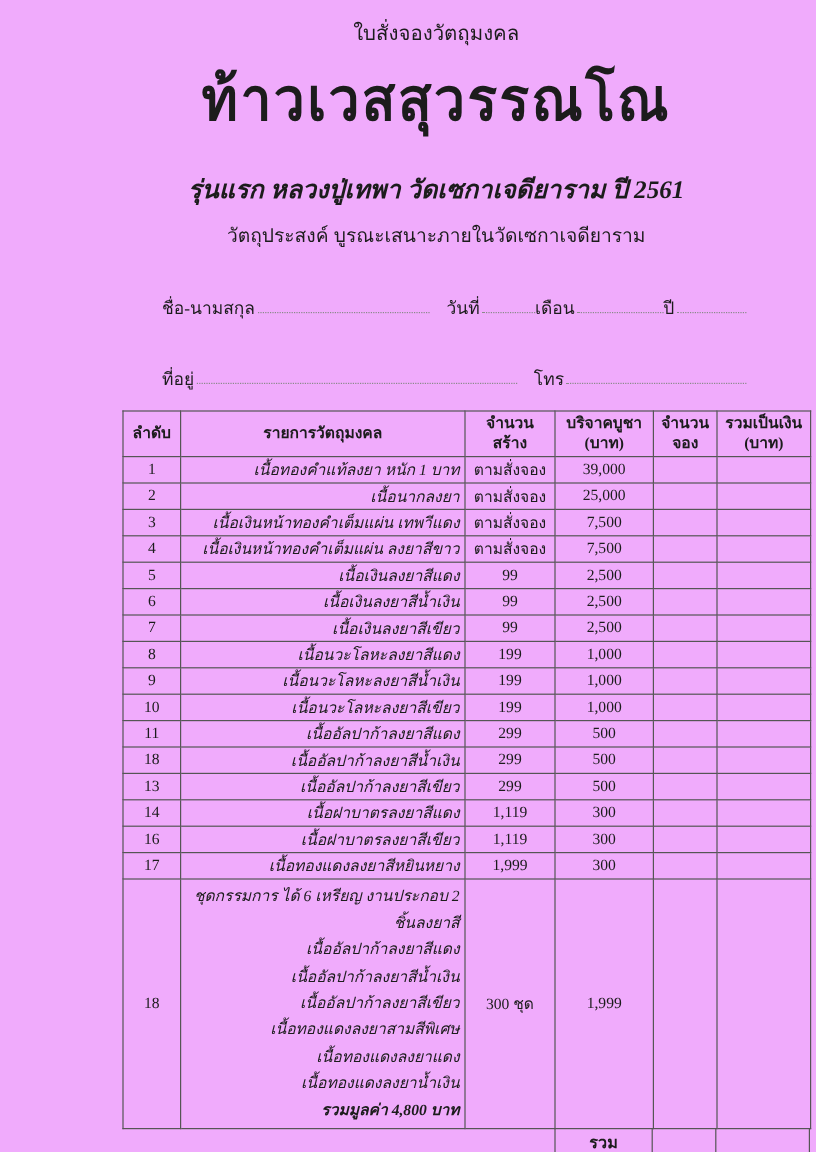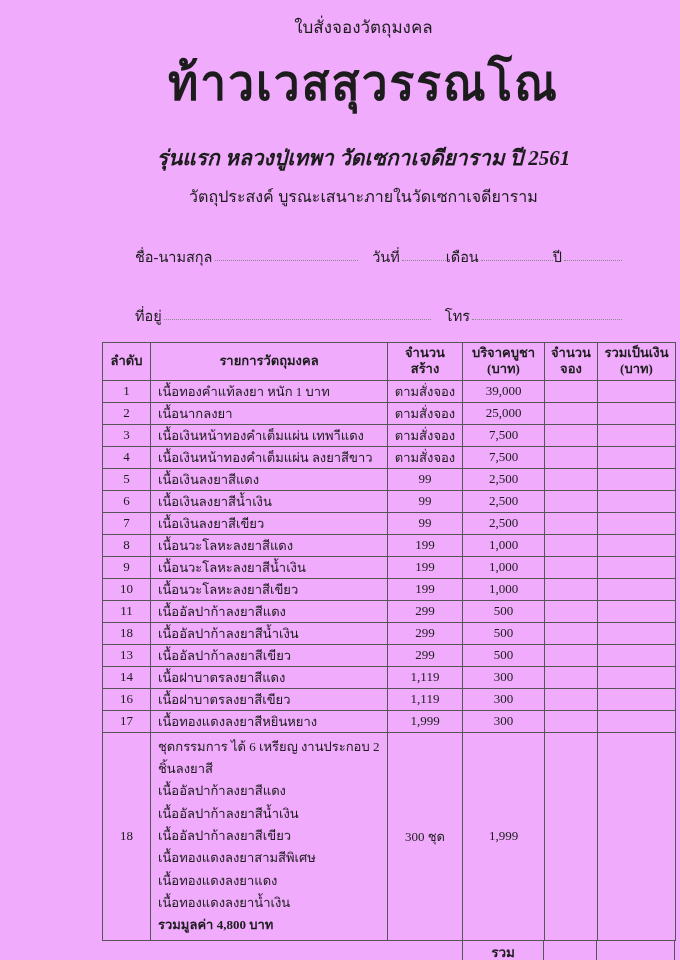--- a/index.html
+++ b/index.html
@@ -48,21 +48,21 @@
   .gap{ width:14px; }
   
   .tbl-wrap{ margin:14px 52px 0 55px; }
   table{
     border-collapse:collapse; table-layout:fixed;
     width:573px; font-size:13px;
   }
   th,td{ border:1px solid #555; padding:0 4px; box-sizing:border-box; }
   th{ font-weight:bold; height:23px; line-height:1.25; text-align:center; padding:2px 2px; }
   td{ height:22px; text-align:center; }
-  td.item{ text-align:left; padding-left:7px; }
+  td.item{ text-align:right; padding-left:7px;font-style:italic; }
   col.c-no{ width:48px; }
   col.c-item{ width:237px; }
   col.c-made{ width:75px; }
   col.c-price{ width:82px; }
   col.c-order{ width:53px; }
   col.c-total{ width:78px; }
   .setcell{ vertical-align:top; padding-top:3px; padding-bottom:3px; }
   .setcell .ln{ line-height:1.72; }
   .setcell .ln.bold{ font-weight:bold; }
   td.vmid{ vertical-align:middle; }

